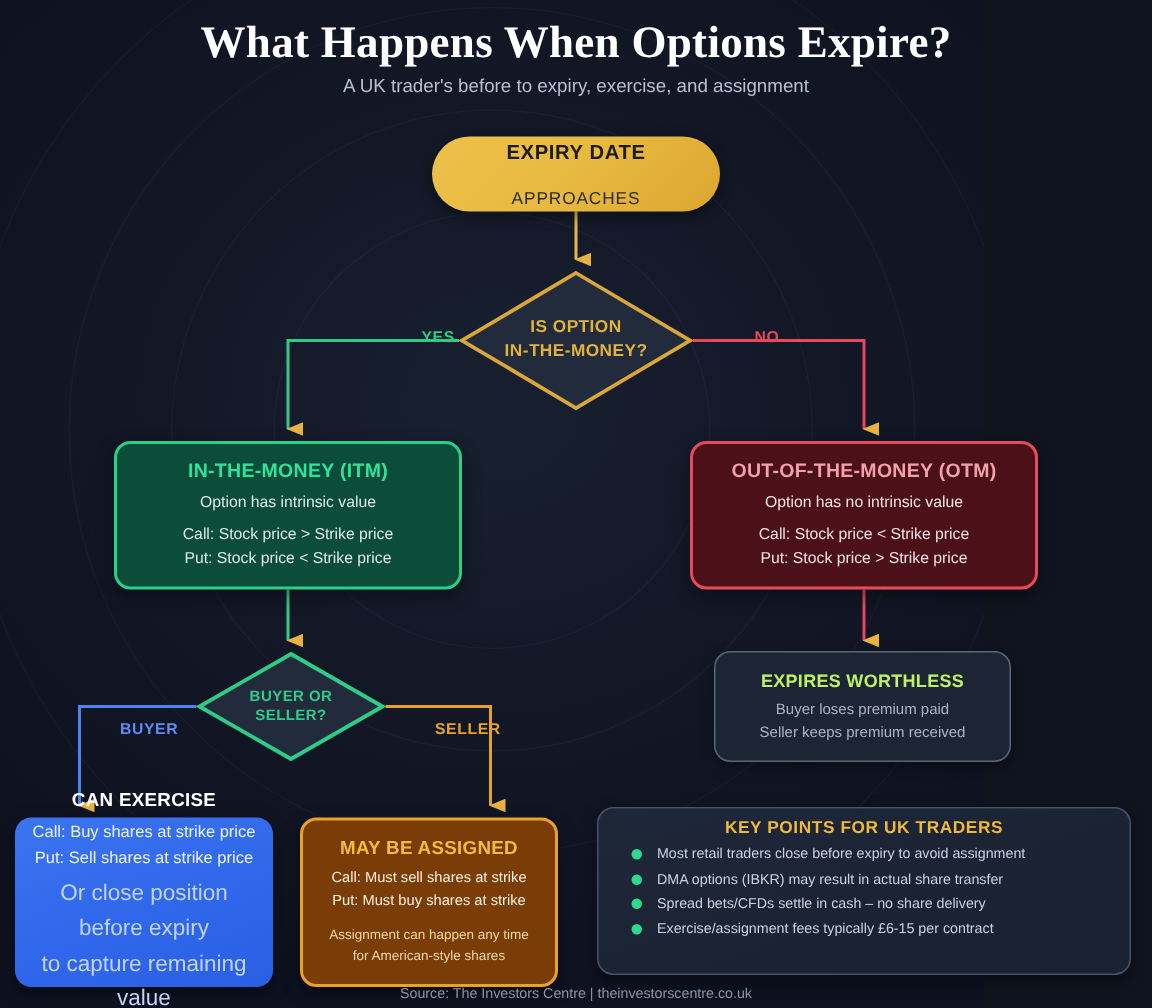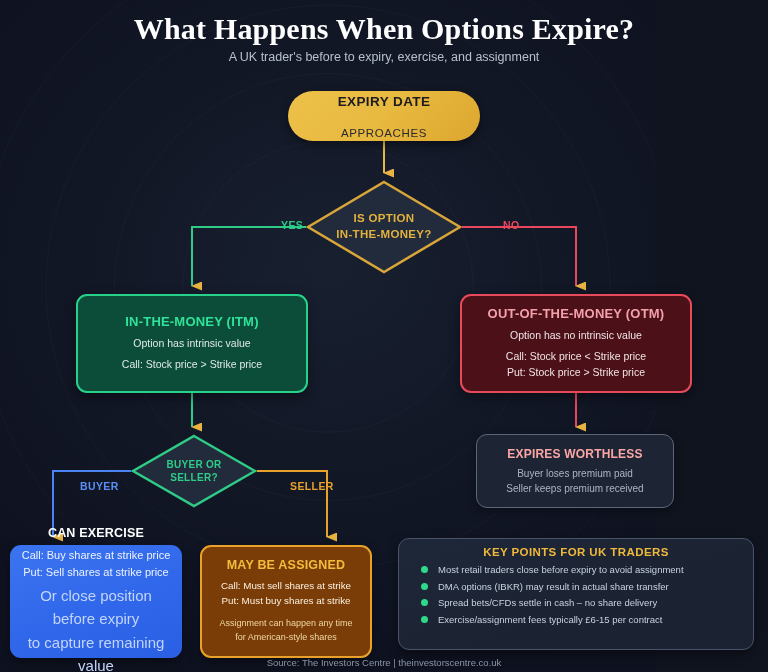--- a/index.html
+++ b/index.html
@@ -71,21 +71,21 @@
   }
   .otm .title { color:#f4a0ab; font-size:13px; margin-bottom:7px; }
   .otm .line { color:#f0e2e4; font-size:10.5px; }
   .otm .gap { height:5px; }
 
   .worthless {
     left:476px; top:434px; width:198px; height:74px;
     background:#1d2535; border:1px solid #5b6679;
     box-shadow:0 3px 9px rgba(0,0,0,.35);
   }
-  .worthless .title { color:#fca5a5; font-size:12px; margin-bottom:5px; }
+  .worthless .title { color:#bef264; font-size:12px; margin-bottom:5px; }
   .worthless .line { color:#aab4c4; font-size:10px; }
 
   .exercise {
     left:10px; top:545px; width:172px; height:113px;
     background:linear-gradient(160deg,#3b74f0 0%, #2f66ea 60%, #2a5fe3 100%);
     border-radius:11px;
     box-shadow:0 4px 12px rgba(0,0,0,.4);
   }
   .exercise .title { color:#ffffff; font-size:12.5px; margin-bottom:7px; }
   .exercise .line { color:#eef3ff; font-size:11px; }
@@ -210,20 +210,21 @@
       <span>IS OPTION</span><br>
       <span>IN-THE-MONEY?</span>
     </div>
   </div>
 
   <div class="node rbox itm">
     <div class="title">IN-THE-MONEY (ITM)</div>
     <div class="line">Option has intrinsic value</div>
     <div class="gap"></div>
     <div class="line">Call: Stock price &gt; Strike price</div>
+    <div class="line">Put: Stock price &lt; Strike price</div>
   </div>
 
   <div class="node rbox otm">
     <div class="title">OUT-OF-THE-MONEY (OTM)</div>
     <div class="line">Option has no intrinsic value</div>
     <div class="gap"></div>
     <div class="line">Call: Stock price &lt; Strike price</div>
     <div class="line">Put: Stock price &gt; Strike price</div>
   </div>
 

